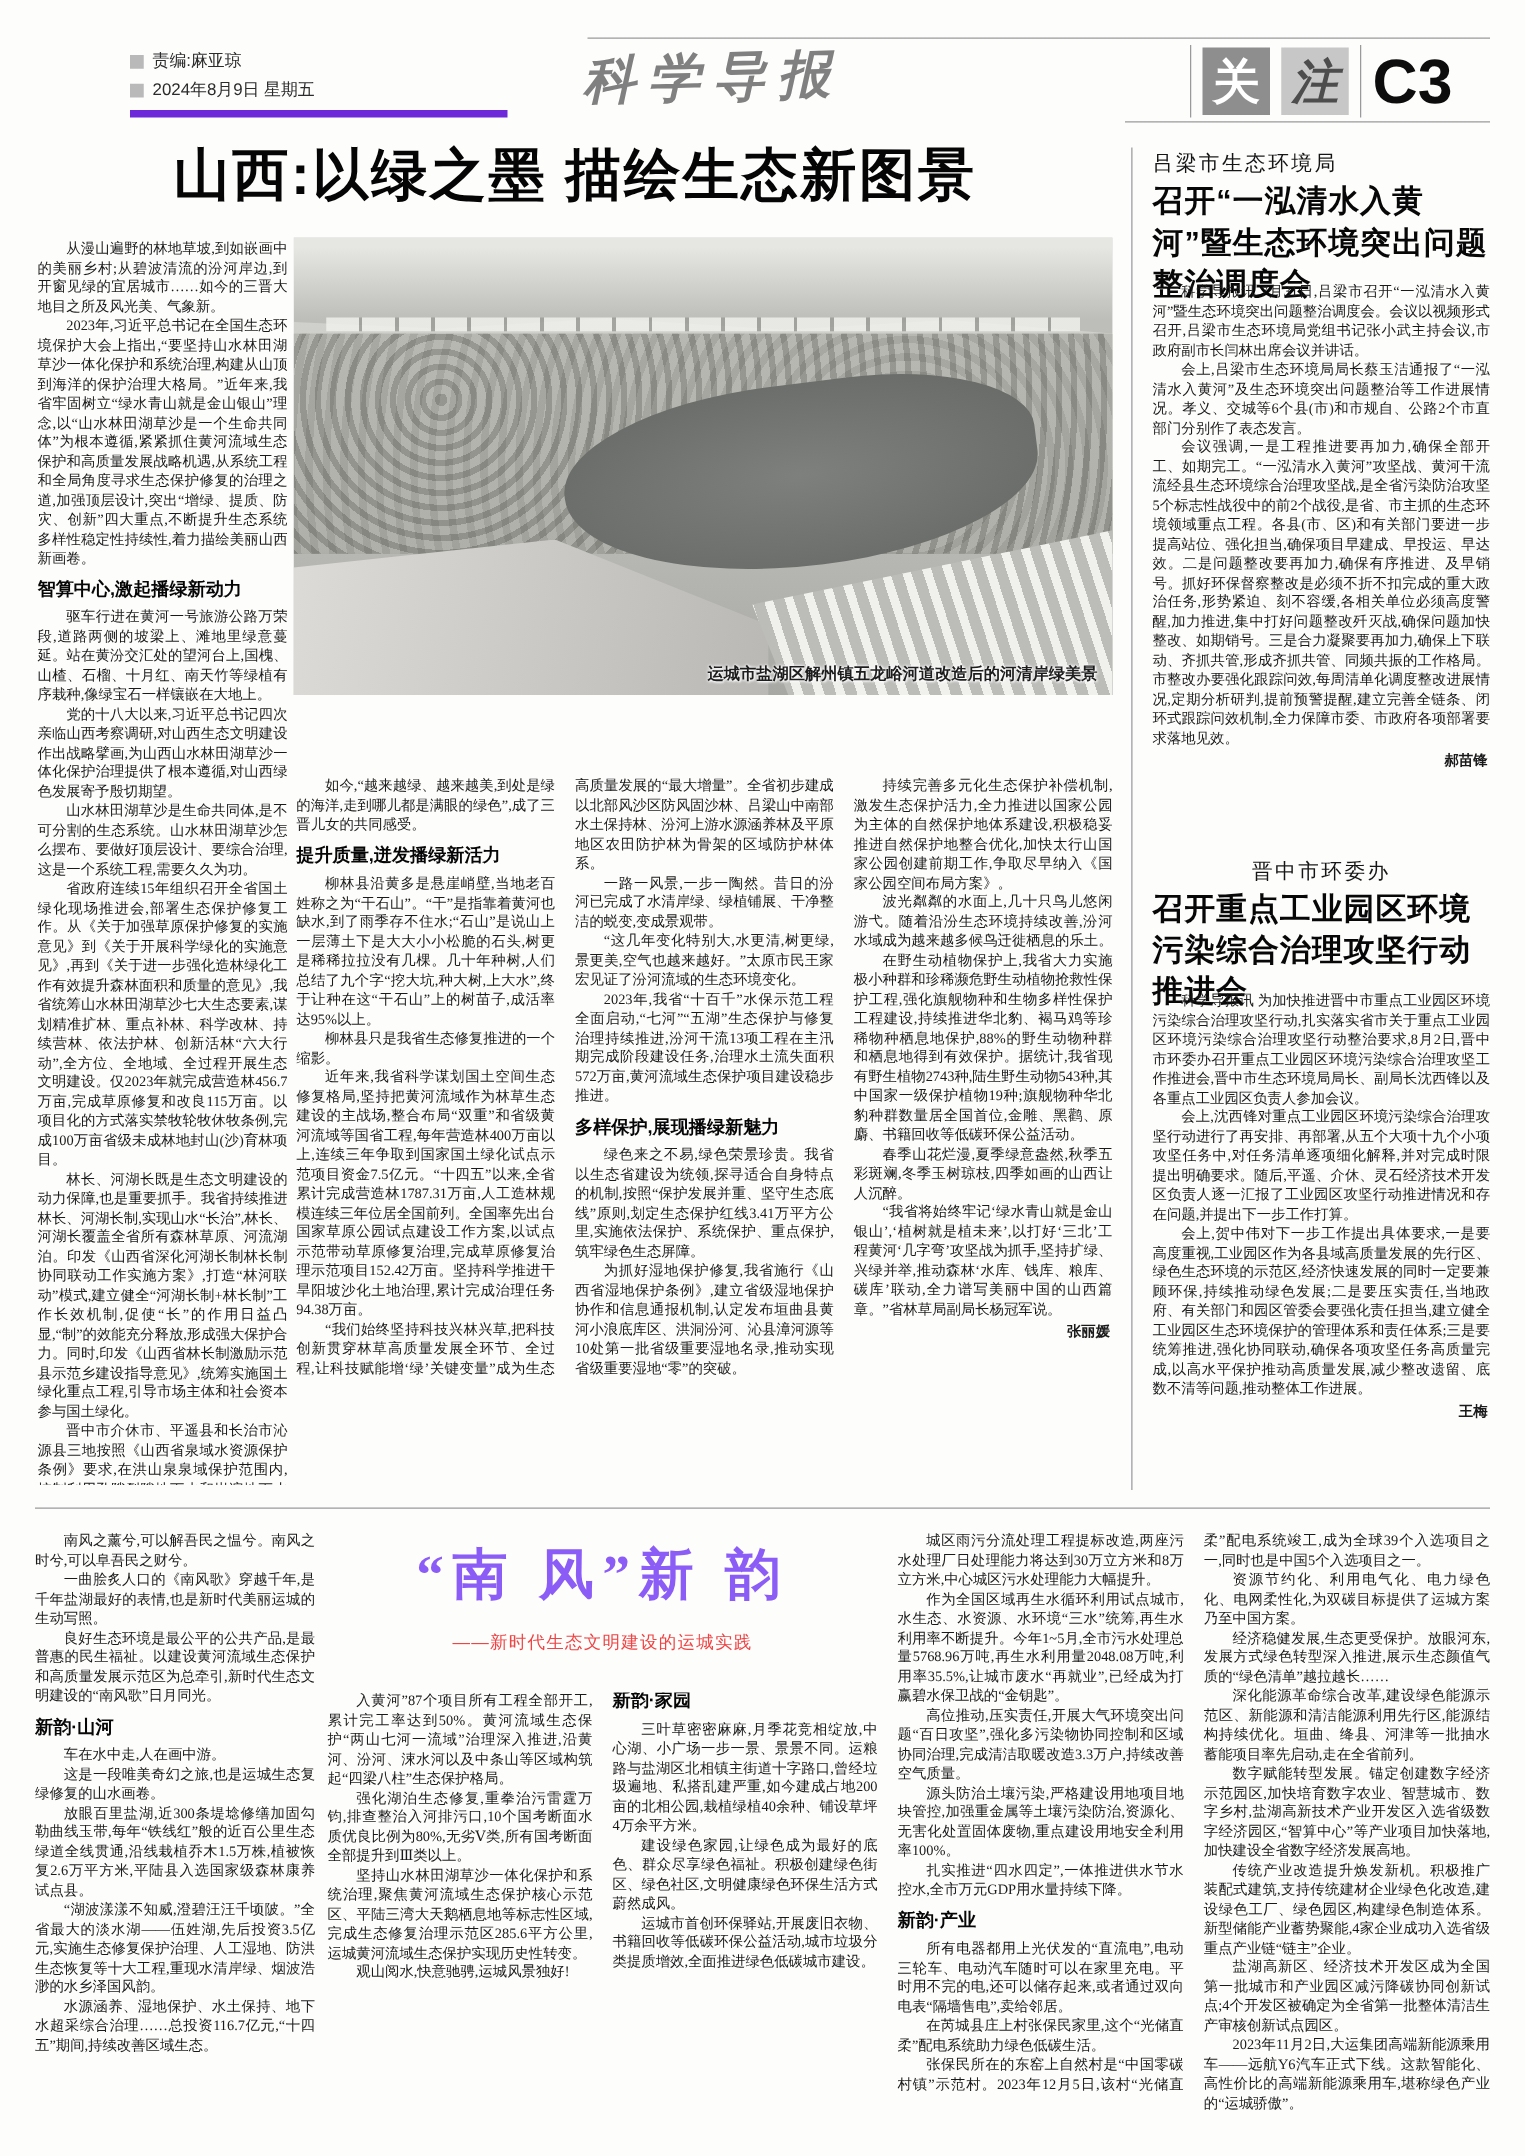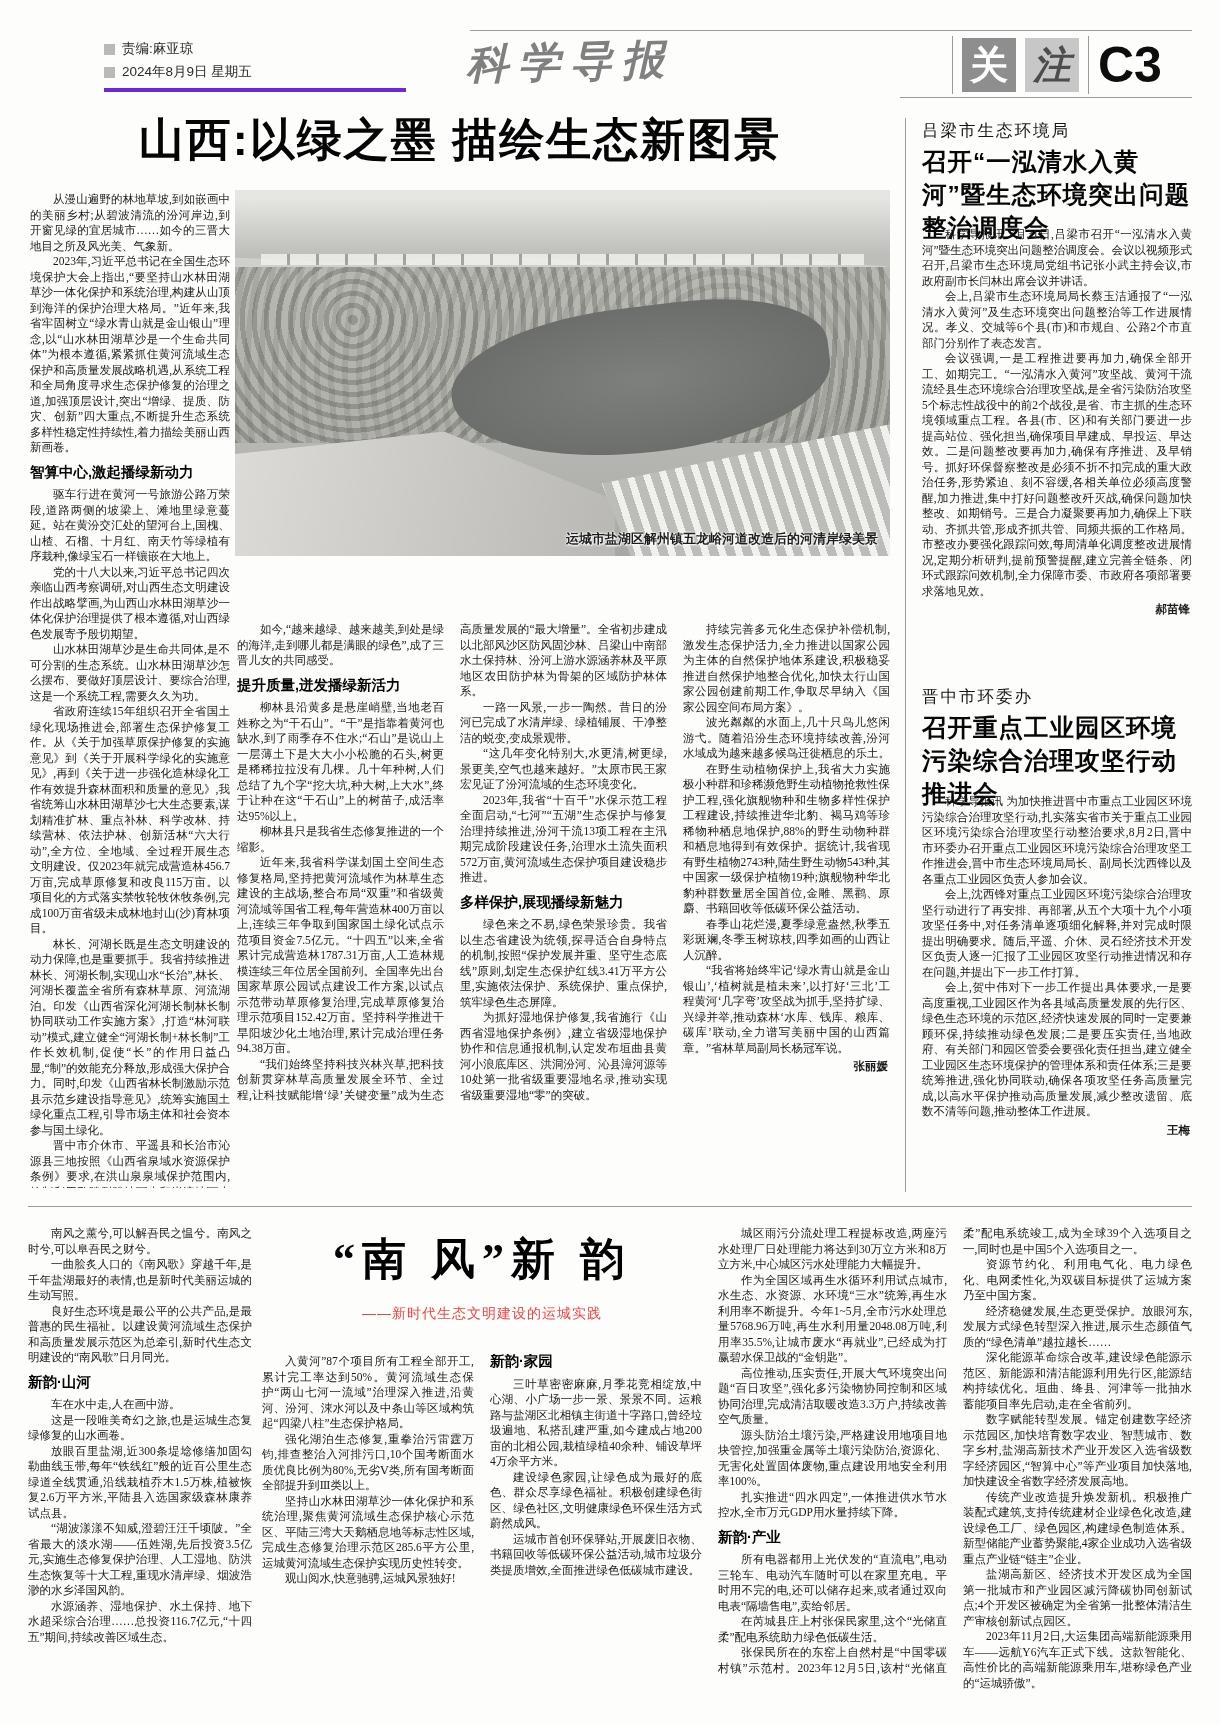--- a/index.html
+++ b/index.html
@@ -2,21 +2,21 @@
 <html><head>
 <meta charset="utf-8">
 <style>
   html,body{margin:0;padding:0;}
   body{width:1220px;height:1725px;position:relative;background:#fdfdfc;
        font-family:"Liberation Serif","DejaVu Serif",serif;color:#1a1a1a;overflow:hidden;}
   .abs{position:absolute;}
   .rule{background:#9a9a9a;}
   
   #editor-block{left:104px;top:40px;width:302px;font-family:"Liberation Sans","DejaVu Sans",sans-serif;
-    font-size:13.5px;color:#2b2b2b;border-bottom:4px solid #6d28d9;padding-bottom:7px;}
+    font-size:13.5px;color:#2b2b2b;border-bottom:6px solid #6d28d9;padding-bottom:7px;}
   #editor-block .row{display:flex;align-items:center;gap:7px;margin-bottom:5px;}
   .sq{width:11px;height:11px;background:#b9b9b9;display:inline-block;}
   #masthead{left:466px;top:34px;font-size:42px;font-weight:bold;font-style:italic;
     color:#808080;letter-spacing:10px;transform:rotate(-1.5deg);font-family:"Liberation Serif",serif;}
   #rule-top{left:470px;top:30px;width:722px;height:1px;}
   #section-tag{left:952px;top:36px;display:flex;align-items:center;gap:9px;}
   .secbox{width:54px;height:54px;display:flex;align-items:center;justify-content:center;font-size:38px;}
   .secbox.b1{background:#8e8e8e;color:#ffffff;font-family:"Liberation Sans",sans-serif;font-weight:bold;}
   .secbox.b2{background:#c7c7c7;color:#4d4d4d;font-family:"Liberation Serif",serif;font-weight:bold;font-style:italic;}
   .vr{width:1px;height:58px;background:#9a9a9a;}
@@ -54,29 +54,29 @@
     font-weight:bold;font-size:13px;color:#1d1d1d;
     text-shadow:0 0 3px #fff,0 0 2px #fff,1px 1px 2px #fff;}
   
   #vrule-side{left:905px;top:118px;width:1px;height:1074px;}
   .kicker{font-size:16.5px;color:#151515;letter-spacing:2px;}
   .sb-headline{font-family:"Liberation Sans","DejaVu Sans",sans-serif;font-weight:bold;
     font-size:24.5px;line-height:1.35;color:#070707;letter-spacing:1px;}
   #a1-kicker{left:922px;top:120px;width:270px;}
   #a1-headline{left:922px;top:145px;width:272px;}
   #a1-body{left:922px;top:227px;width:270px;height:438px;}
-  #a2-kicker{left:922px;top:686px;width:270px;}
+  #a2-kicker{left:922px;top:686px;width:270px;text-align:center;}
   #a2-headline{left:922px;top:711px;width:272px;}
   #a2-body{left:922px;top:794px;width:270px;height:394px;}
   
   #hrule-bottom{left:28px;top:1206px;width:1164px;height:1px;}
   #bottom-left{left:28px;top:1226px;width:224px;height:480px;}
   #bottom-title-wrap{left:262px;top:1230px;width:440px;text-align:center;}
   #bottom-title{font-family:"Liberation Serif","DejaVu Serif",serif;font-weight:900;
-    font-size:44px;letter-spacing:7px;color:#000000;}
+    font-size:44px;letter-spacing:7px;color:#8b5cf6;}
   #bottom-subtitle{margin-top:16px;font-family:"Liberation Sans",sans-serif;
     font-size:14px;font-weight:normal;color:#ef4444;letter-spacing:1px;}
   #bottom-center{left:262px;top:1354px;width:440px;height:350px;column-count:2;column-gap:16px;}
   #bottom-right{left:718px;top:1226px;width:474px;height:480px;column-count:2;column-gap:16px;}
   
   .it-p{text-indent:2em;}
   .it-sub{font-family:"Liberation Sans","DejaVu Sans",sans-serif;font-weight:bold;
     font-size:14.5px;margin:9px 0 7px;color:#060606;}
   .it-byline{text-align:right;font-weight:bold;font-family:"Liberation Sans",sans-serif;margin-top:3px;padding-right:2px;}
 </style>

